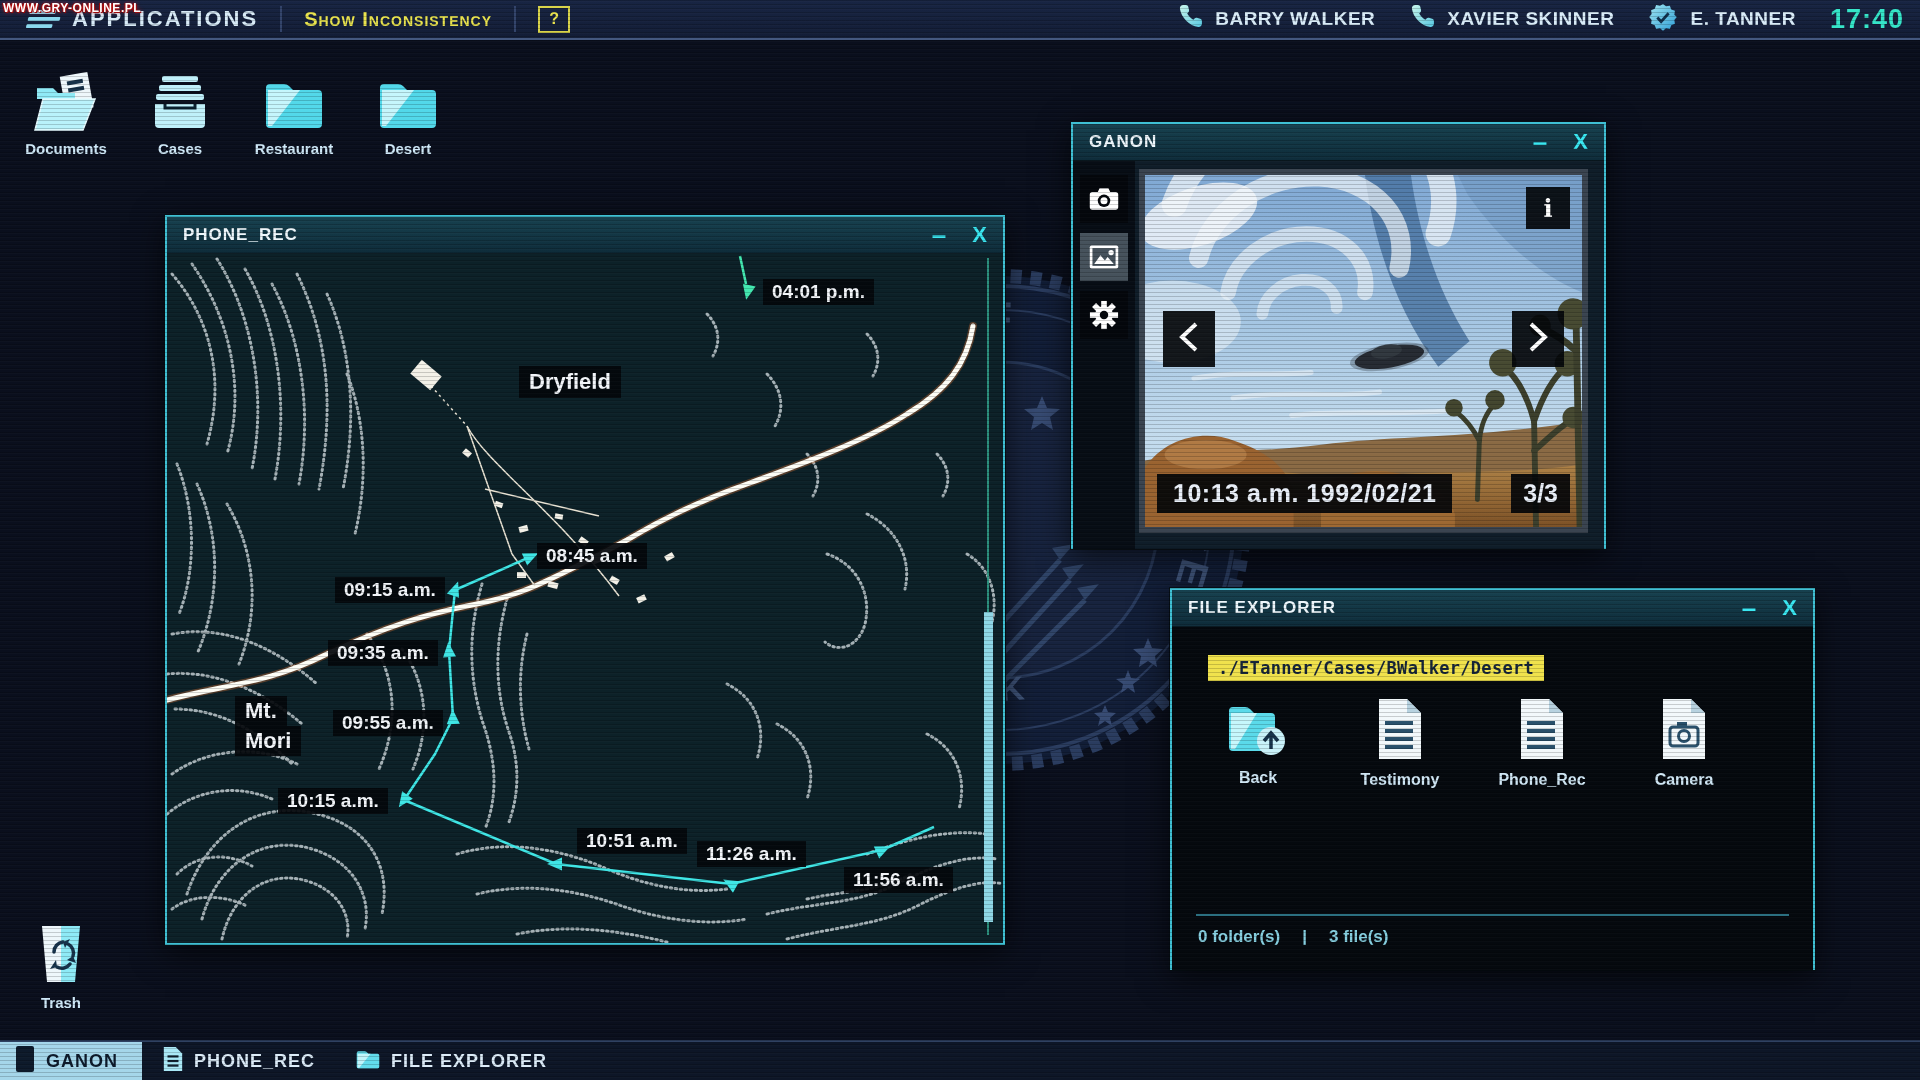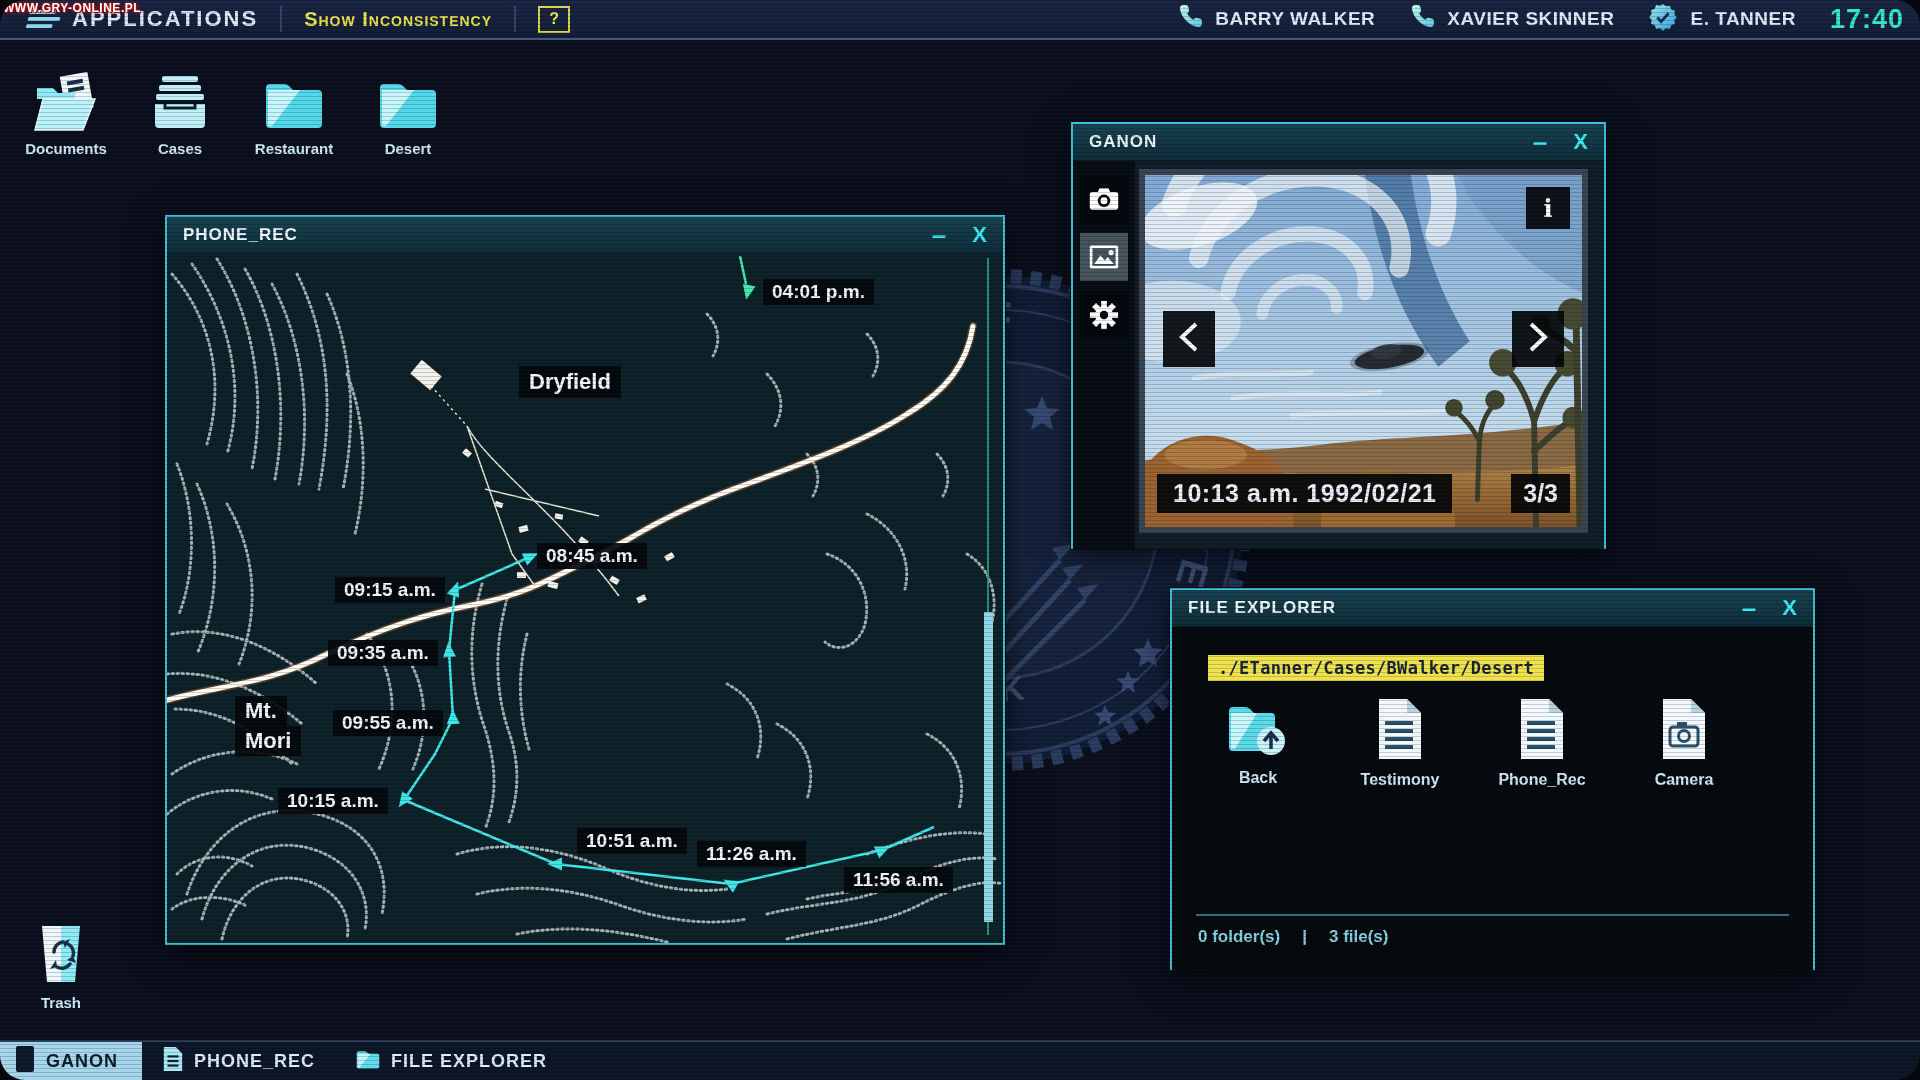--- a/index.html
+++ b/index.html
@@ -1,18 +1,18 @@
 <!DOCTYPE html>
 <html><head>
 <meta charset="utf-8">
 <style>
   * { margin:0; padding:0; box-sizing:border-box; }
   html,body { background:#05070d; }
   body { font-family:"Liberation Sans", sans-serif; }
-  #screen { position:relative; width:1920px; height:1080px; background:#0a0f1d; overflow:hidden;border-radius:25px; }
+  #screen { position:relative; width:1920px; height:1080px; background:#0a0f1d; overflow:hidden; }
 
   
   .scanlines { position:absolute; inset:0; z-index:60; pointer-events:none;
     background:repeating-linear-gradient(to bottom, rgba(0,0,0,.18) 0 1px, rgba(255,255,255,.015) 1px 2px, transparent 2px 4px); }
 
   
   .watermark { position:absolute; left:3px; top:1px; z-index:70; color:#fff; font-size:12px; font-weight:bold;
     letter-spacing:.5px; text-shadow:0 0 4px #e01010, 1px 1px 0 #8a0c0c, -1px 0 0 #8a0c0c; }
 
   

